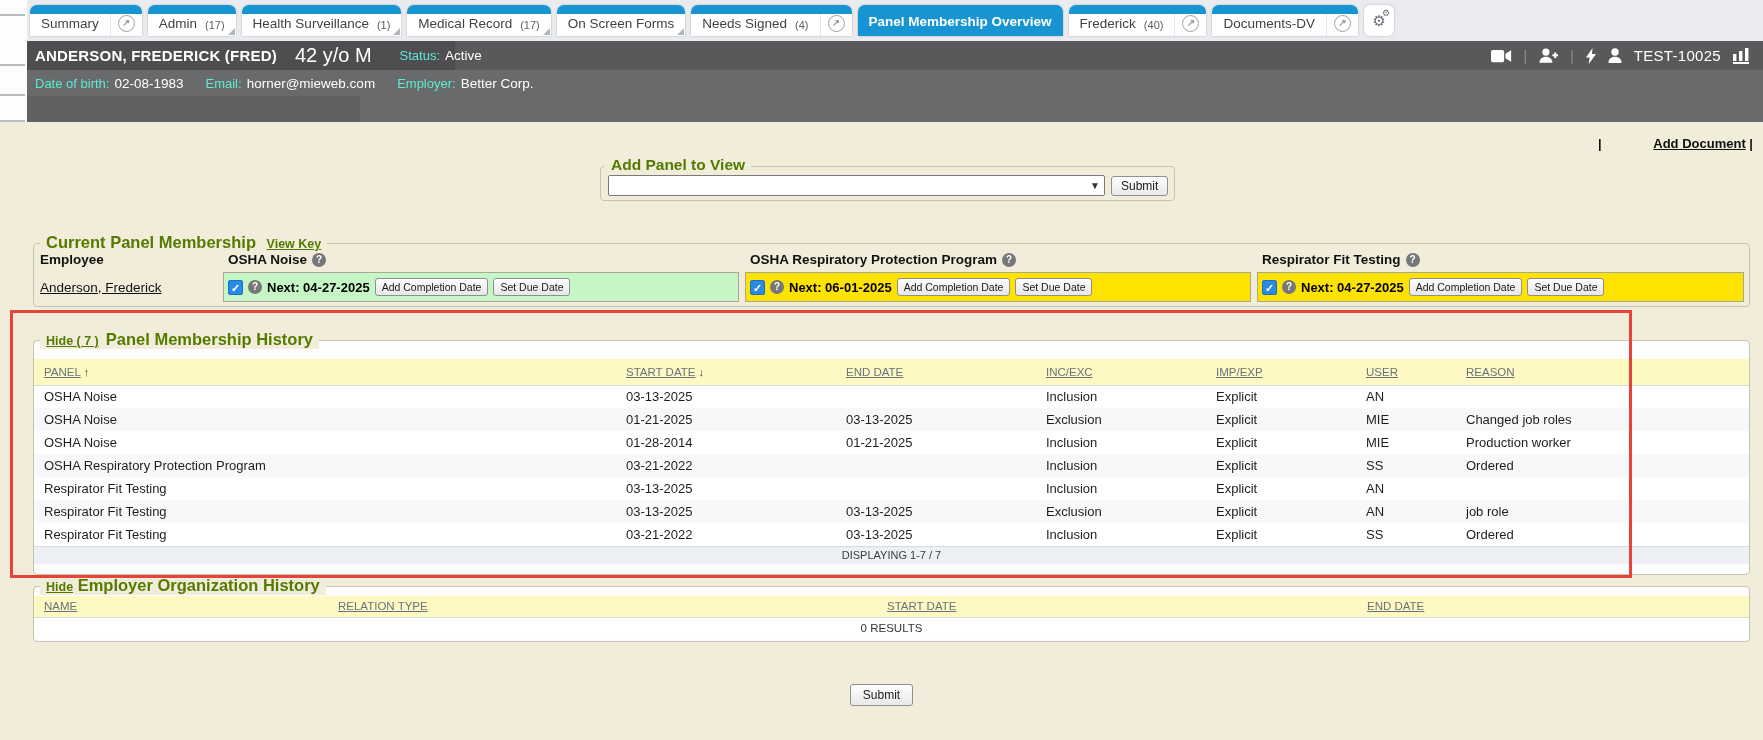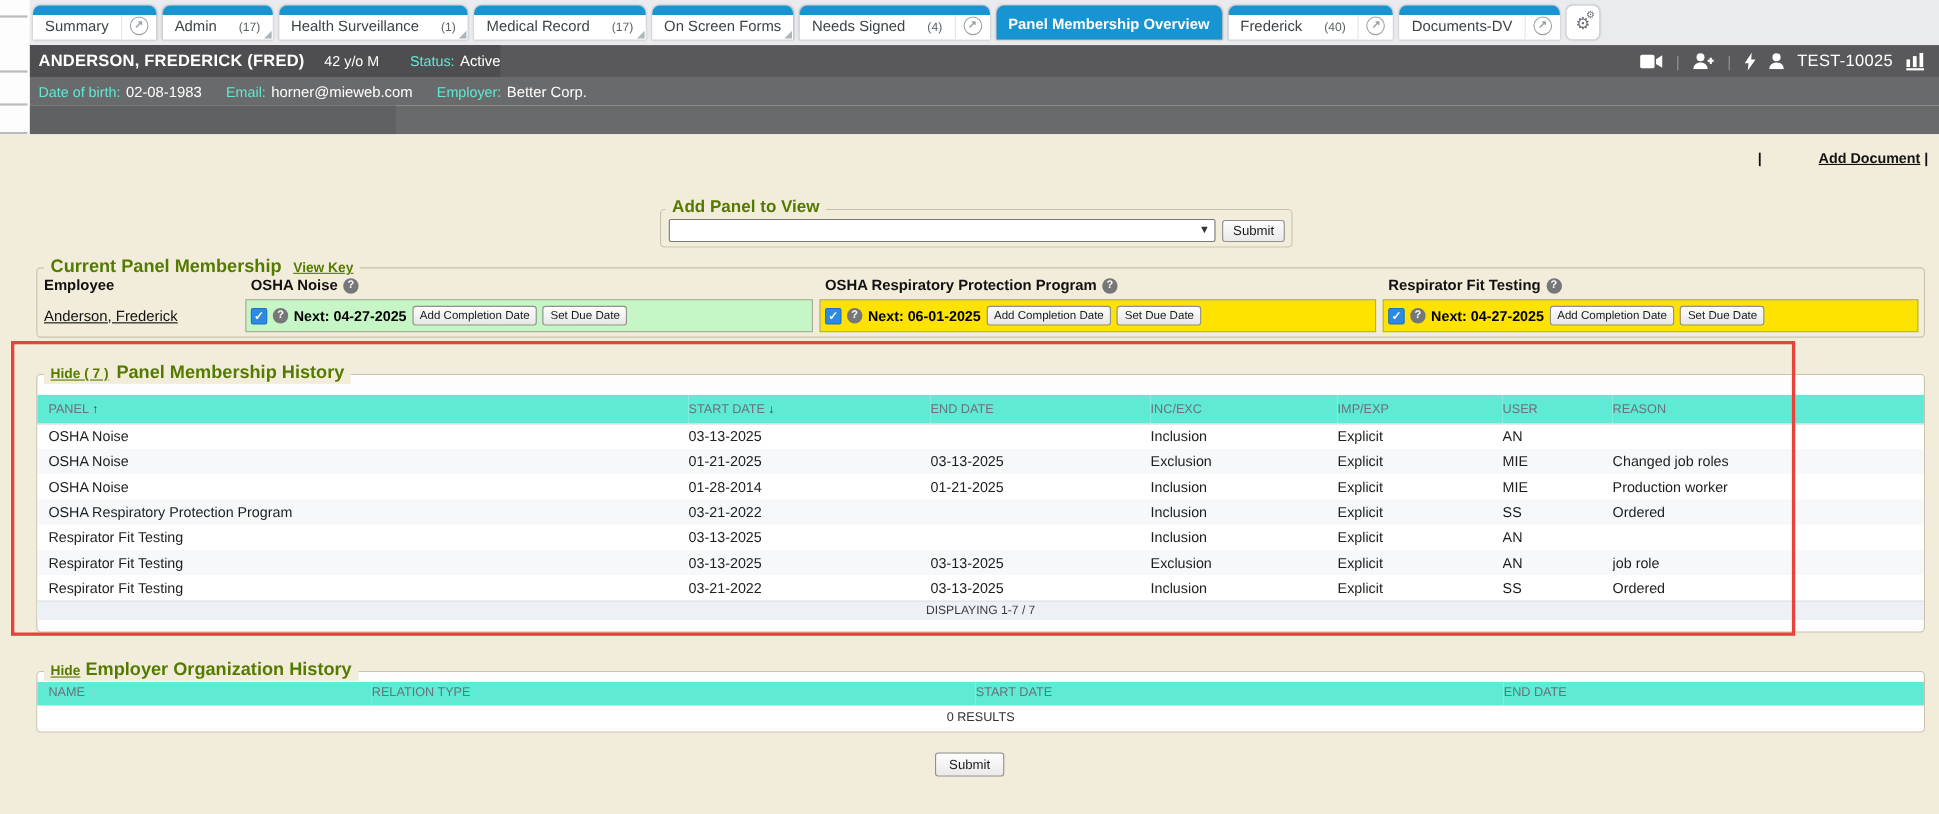--- a/index.html
+++ b/index.html
@@ -6,38 +6,38 @@
   html,body { width:1763px; height:740px; font-family:"Liberation Sans", sans-serif; }
   #app { position:relative; width:1763px; height:740px; background:#f2edda; overflow:hidden; }
 
   
   .tabbar { position:absolute; left:0; top:0; width:1763px; height:41px; background:#e9ebee; }
   .tabbar-inner { position:absolute; left:30px; top:5px; display:flex; align-items:flex-end; gap:6px; }
   .tab { position:relative; height:31px; border-radius:7px 7px 0 0; overflow:hidden;
          background:linear-gradient(#1795d2 0, #1795d2 9px, #ffffff 9px);
          box-shadow:0 0 2px rgba(0,0,0,.28); display:flex; align-items:stretch; cursor:pointer; }
   .tab-lbl { display:flex; align-items:flex-end; padding:0 11px 5px 11px; font-size:13.5px; color:#3e4347; white-space:nowrap; }
-  .tab-count { font-size:11px; color:#5a5f63; margin-left:20px; }
+  .tab-count { font-size:11px; color:#5a5f63; margin-left:8px; }
   .tab.active { background:#1795d2; }
   .tab.active .tab-lbl { color:#fff; font-weight:bold; padding-bottom:7px; }
   .tab-pop { display:flex; align-items:flex-end; padding:0 7px 4px 7px; border-left:1px solid #e3e5e7; margin-top:9px; background:#fff; }
   .pop-circle { width:17px; height:17px; border:1.5px solid #9aa1a7; border-radius:50%; color:#9aa1a7;
                 font-size:10px; line-height:14px; text-align:center; font-weight:bold; }
   .tab-fold { position:absolute; right:1px; bottom:1px; width:0; height:0;
               border-style:solid; border-width:0 0 7px 7px; border-color:transparent transparent #aeb6bc transparent; }
   .gear-btn { height:31px; width:30px; background:#fff; border-radius:6px; box-shadow:0 0 2px rgba(0,0,0,.28);
               display:flex; align-items:center; justify-content:center; color:#697077; font-size:15px; cursor:pointer; position:relative;}
   .gear-btn .gear-small { position:absolute; right:4px; top:3px; font-size:9px; }
 
   
   .banner1 { position:absolute; left:27px; top:41px; width:1736px; height:29px; background:#59595b; }
   .banner1-dark { position:absolute; left:0; top:0; width:428px; height:29px; background:#4e4e50; }
   .banner1-inner { position:relative; display:flex; align-items:center; height:29px; padding-left:8px; color:#fff; }
   .pt-name { font-size:15px; font-weight:bold; letter-spacing:.2px; }
-  .pt-agesex { font-size:13px; margin-left:18px; }
+  .pt-agesex { font-size:20px; margin-left:18px; }
   .lbl-dim { color:#5eead4; font-size:13px; }
   .pt-status-lbl { margin-left:28px; }
   .pt-status-val { font-size:13.5px; margin-left:5px; }
   .banner-icons { position:absolute; right:14px; top:0; height:29px; display:flex; align-items:center; gap:12px; color:#fff; }
   .bdiv { color:#8f8f91; font-size:14px; }
   .pt-id { font-size:15px; letter-spacing:.3px; }
   .icon-svg { display:block; }
   .chart-underline { border-bottom:2px solid #fff; padding-bottom:1px; }
 
   .banner2 { position:absolute; left:27px; top:70px; width:1736px; height:26px; background:#696a6c;
@@ -57,21 +57,21 @@
 
   .add-doc-row { position:absolute; right:10px; top:14px; font-size:13px; color:#111; font-weight:bold; }
   .add-doc-row a { color:#111; cursor:pointer;margin-left:48px; }
 
   .fieldset { position:absolute; border:1px solid #c7c3ae; border-radius:4px; }
   .legend { position:absolute; top:-11px; left:6px; background:#f2edda; padding:0 6px; white-space:nowrap;
             font-size:16.5px; font-weight:bold; color:#557a00; }
   .green-link { color:#557a00; text-decoration:underline; font-weight:bold; cursor:pointer; }
 
   
-  .fs-addpanel { left:600px; top:68px; width:575px; height:35px; }
+  .fs-addpanel { left:600px; top:44px; width:575px; height:35px; }
   .fs-addpanel .legend { left:4px; }
   .ap-row { position:absolute; left:7px; top:8px; display:flex; gap:6px; align-items:center; }
   .ap-select { width:497px; height:21px; background:#fff; border:1px solid #7a7a7a; border-radius:2px;
                display:flex; align-items:center; justify-content:flex-end; padding-right:4px; cursor:pointer; }
   .ap-select .chev { font-size:10px; color:#333; }
   .btn { background:linear-gradient(#fefefe,#e9e9e9); border:1px solid #8f8f8f; border-radius:3px;
          font-size:12px; color:#1a1a1a; padding:2px 9px; cursor:pointer; font-family:"Liberation Sans",sans-serif; }
 
   
   .fs-current { left:33px; top:121px; width:1717px; height:64px; background:#f2edda; }
@@ -87,31 +87,31 @@
           font-size:10px; line-height:14px; text-align:center; font-weight:bold; }
   .next-lbl { font-size:13px; font-weight:bold; color:#000; }
   .btn-sm { background:linear-gradient(#fefefe,#e7e7e7); border:1px solid #8f8f8f; border-radius:3px;
             font-size:10.5px; color:#1a1a1a; padding:2px 6px; white-space:nowrap; cursor:pointer; flex:none; }
 
   
   .fs-history { left:33px; top:218px; width:1717px; height:235px; background:#fdfdfd; }
   .fs-history .legend { display:flex; gap:7px; align-items:baseline;justify-content:space-between; }
   .hist-table, .emp-table { width:100%; border-collapse:collapse; table-layout:fixed; }
   .hist-table { margin-top:18px; }
-  th.colhead { font-size:11.5px; font-weight:normal; color:#6a737c; text-align:left; 
-               background:#5eead4; height:26px; border-bottom:1px solid #d8dce0; cursor:pointer; }
+  th.colhead { font-size:11.5px; font-weight:normal; color:#6a737c; text-align:left; text-decoration:underline;
+               background:#fef9c3; height:26px; border-bottom:1px solid #d8dce0; cursor:pointer; }
   .sort-ic { text-decoration:none; display:inline-block; font-size:11px; color:#3c434a; font-weight:bold; margin-left:3px; }
   .hist-table td { font-size:13px; color:#1e1e1e; height:23px; overflow:hidden; white-space:nowrap; }
   .hist-table tbody tr:nth-child(even) { background:#f6f8fa; }
   .hist-table tbody tr { background:#fff; }
   td.c1, th.c1 { padding-left:10px; }
   .hist-foot td { background:#edf1f5; border-top:1px solid #d5dade; text-align:center; font-size:11px; color:#3c3c3c; height:18px; }
 
   
-  .fs-employer { left:33px; top:488px; width:1717px; height:56px; background:#fdfdfd; }
+  .fs-employer { left:33px; top:464px; width:1717px; height:56px; background:#fdfdfd; }
   .emp-table { margin-top:9px; }
   .emp-table td.empty { text-align:center; font-size:11.5px; color:#333; height:21px; background:#fff; }
   th.ehead { height:21px; }
 
   .submit-row { position:absolute; left:0; top:562px; width:1763px; text-align:center; }
   .submit-row .btn { padding:3px 12px; }
 
   
   .annotation { position:absolute; left:10px; top:188px; width:1622px; height:268px;
                 border:3px solid #e8423b; pointer-events:none; z-index:50; }

